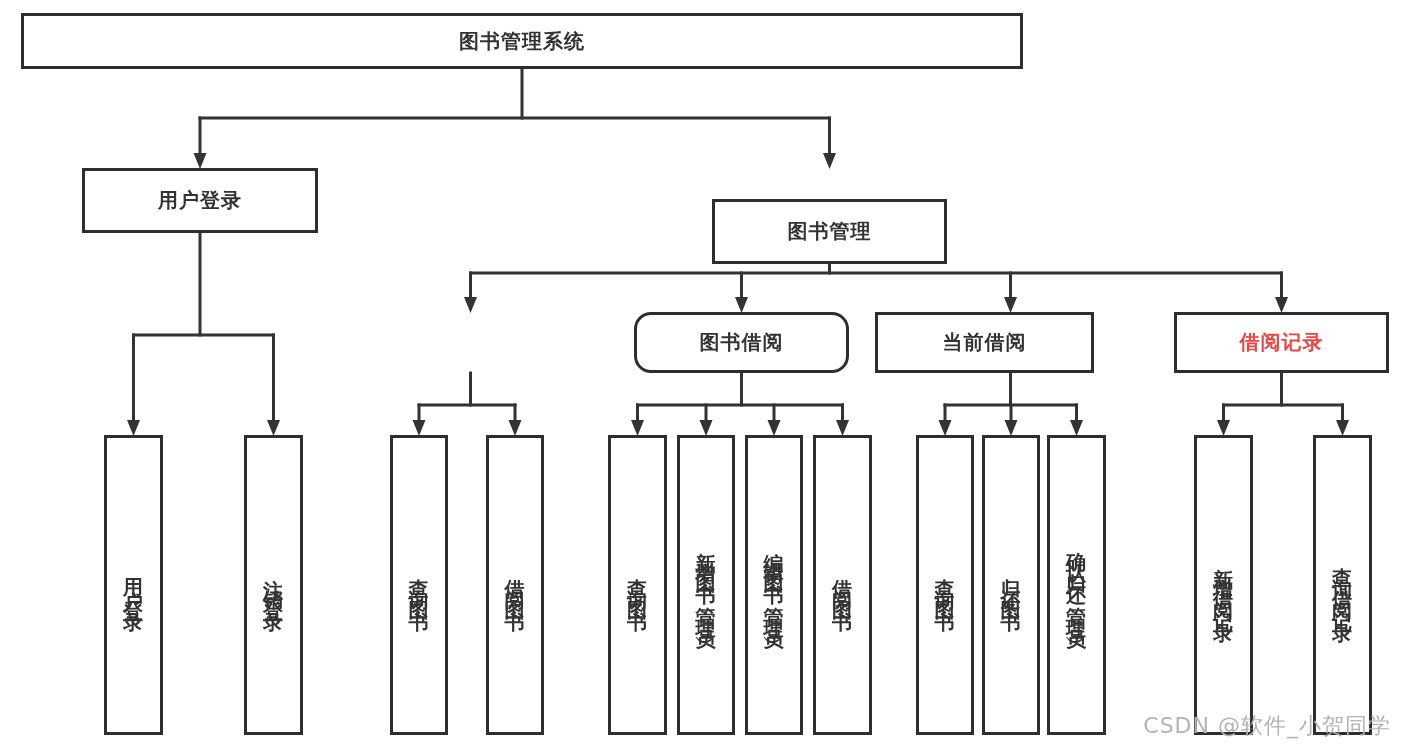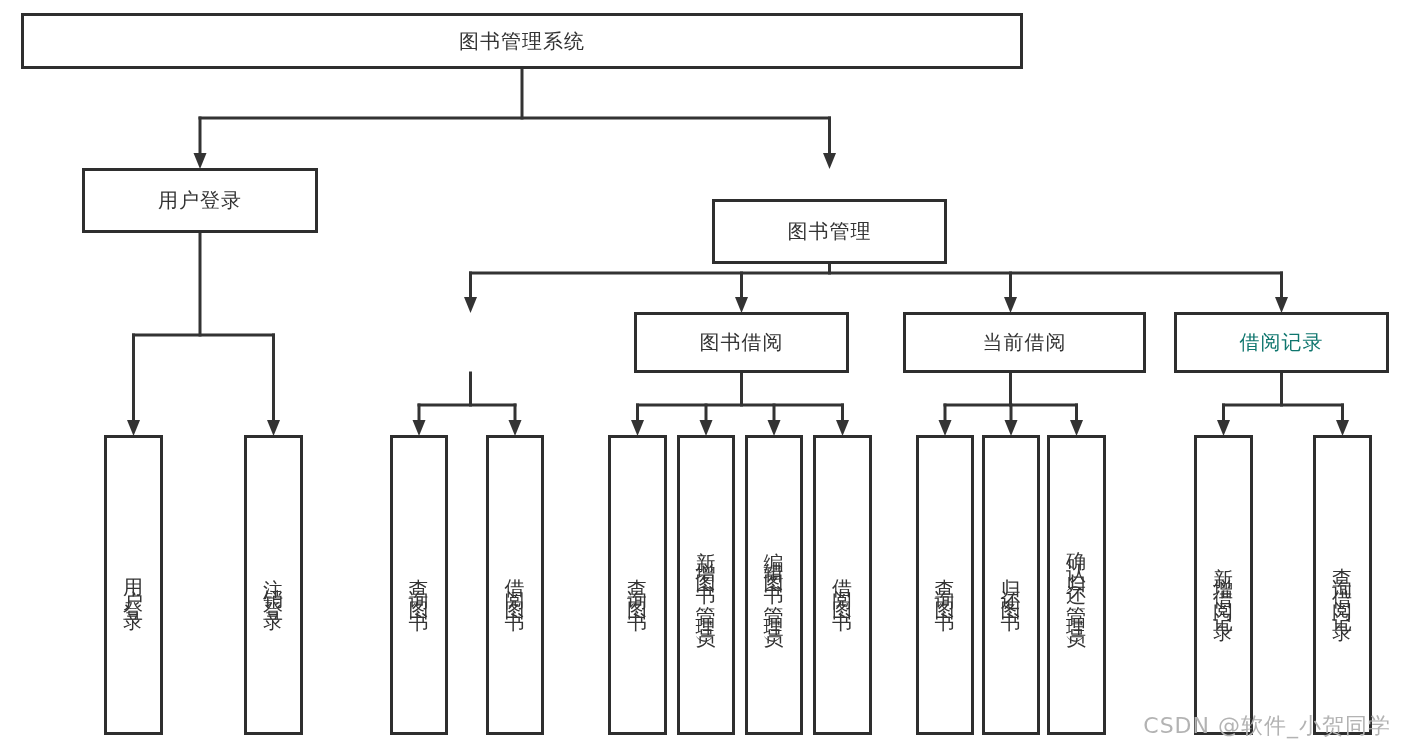--- a/index.html
+++ b/index.html
@@ -25,20 +25,21 @@
     position: absolute;
     box-sizing: border-box;
     background: #ffffff;
     border: 3px solid #d946ef;
     color: #333333;
     display: flex;
     align-items: center;
     justify-content: center;
     z-index: 2;
     text-align: left;
+    font-weight: bold;
   }
   .node.horizontal {
     font-size: 20px;
     letter-spacing: 1px;
     white-space: nowrap;
   }
   .node.vertical {
     font-size: 20px;
     writing-mode: vertical-rl;
     text-orientation: mixed;
@@ -112,23 +113,23 @@
       <line x1="1223.5" y1="405" x2="1342.5" y2="405" stroke="#333333" stroke-width="3" stroke-linecap="square"></line>
       <line x1="1223.5" y1="405" x2="1223.5" y2="421" stroke="#333333" stroke-width="3" stroke-linecap="square"></line>
       <polygon points="1217,420 1230,420 1223.5,436" fill="#333333"></polygon>
       <line x1="1342.5" y1="405" x2="1342.5" y2="421" stroke="#333333" stroke-width="3" stroke-linecap="square"></line>
       <polygon points="1336,420 1349,420 1342.5,436" fill="#333333"></polygon>
     </svg>
   <div id="watermark" style="color: rgb(179, 179, 179);">CSDN @软件_小贺同学</div>
 <div class="node horizontal" style="left: 21px; top: 13px; width: 1002px; height: 56px; border-color: rgb(46, 46, 46); color: rgb(51, 51, 51);">图书管理系统</div>
     <div class="node horizontal" style="left: 82px; top: 168px; width: 236px; height: 65px; border-color: rgb(46, 46, 46); color: rgb(51, 51, 51);">用户登录</div>
     <div class="node horizontal" style="left: 712px; top: 168px; width: 235px; height: 65px; border-color: rgb(46, 46, 46); color: rgb(51, 51, 51); margin-top: 31px;">图书管理</div>
-    <div class="node horizontal" style="left: 634px; top: 312px; width: 215px; height: 61px; border-color: rgb(46, 46, 46); color: rgb(51, 51, 51);">图书借阅</div>
-    <div class="node horizontal" style="left: 903px; top: 312px; width: 243px; height: 61px; border-color: rgb(46, 46, 46); color: rgb(51, 51, 51);">当前借阅</div>
-    <div class="node horizontal" style="left: 1174px; top: 312px; width: 215px; height: 61px; border-color: rgb(46, 46, 46); color: #0f766e;">借阅记录</div>
+    <div class="node horizontal" style="left: 634px; top: 312px; width: 215px; height: 61px; border-color: rgb(46, 46, 46); color: rgb(51, 51, 51); border-radius: 17px;">图书借阅</div>
+    <div class="node horizontal" style="left: 875px; top: 312px; width: 219px; height: 61px; border-color: rgb(46, 46, 46); color: rgb(51, 51, 51);">当前借阅</div>
+    <div class="node horizontal" style="left: 1174px; top: 312px; width: 215px; height: 61px; border-color: rgb(46, 46, 46); color: #ef4444;">借阅记录</div>
     <div class="node vertical" style="left: 104px; top: 435px; width: 59px; height: 300px; border-color: rgb(46, 46, 46); color: rgb(51, 51, 51);">用户登录</div>
     <div class="node vertical" style="left: 244px; top: 435px; width: 59px; height: 300px; border-color: rgb(46, 46, 46); color: rgb(51, 51, 51);">注销登录</div>
     <div class="node vertical" style="left: 390px; top: 435px; width: 58px; height: 300px; border-color: rgb(46, 46, 46); color: rgb(51, 51, 51);">查询图书</div>
     <div class="node vertical" style="left: 486px; top: 435px; width: 58px; height: 300px; border-color: rgb(46, 46, 46); color: rgb(51, 51, 51);">借阅图书</div>
     <div class="node vertical" style="left: 608px; top: 435px; width: 59px; height: 300px; border-color: rgb(46, 46, 46); color: rgb(51, 51, 51);">查询图书</div>
     <div class="node vertical" style="left: 677px; top: 435px; width: 58px; height: 300px; border-color: rgb(46, 46, 46); color: rgb(51, 51, 51);">新增图书（管理员）</div>
     <div class="node vertical" style="left: 745px; top: 435px; width: 58px; height: 300px; border-color: rgb(46, 46, 46); color: rgb(51, 51, 51);">编辑图书（管理员）</div>
     <div class="node vertical" style="left: 813px; top: 435px; width: 59px; height: 300px; border-color: rgb(46, 46, 46); color: rgb(51, 51, 51);">借阅图书</div>
     <div class="node vertical" style="left: 916px; top: 435px; width: 58px; height: 300px; border-color: rgb(46, 46, 46); color: rgb(51, 51, 51);">查询图书</div>
     <div class="node vertical" style="left: 982px; top: 435px; width: 58px; height: 300px; border-color: rgb(46, 46, 46); color: rgb(51, 51, 51);">归还图书</div>

